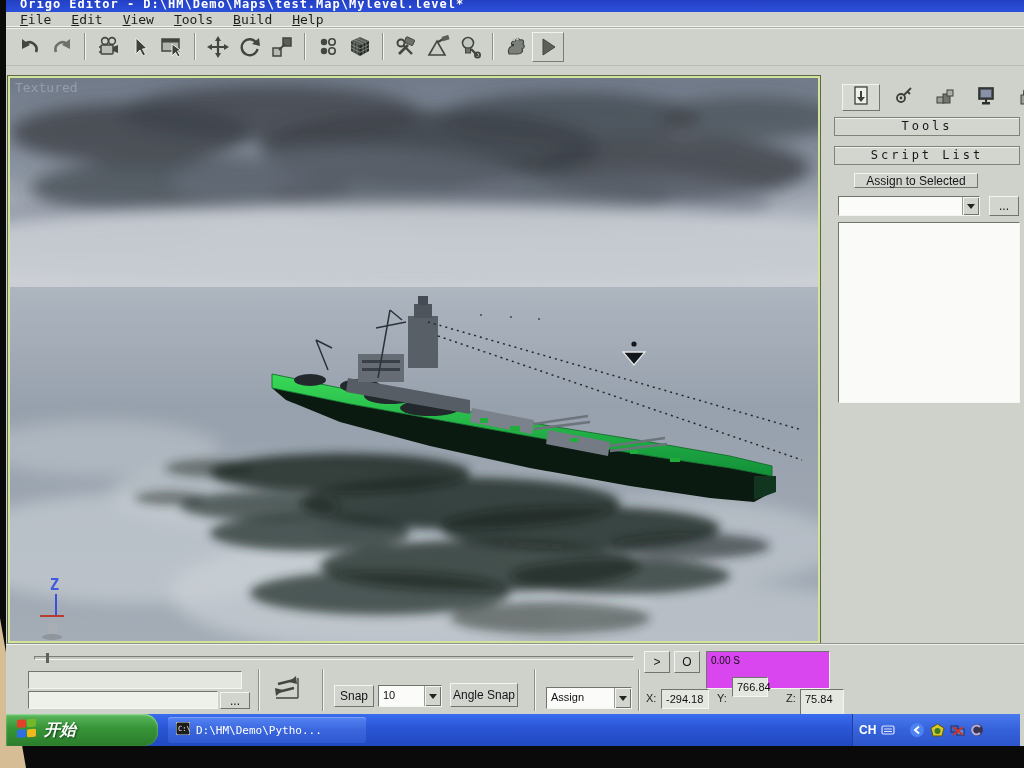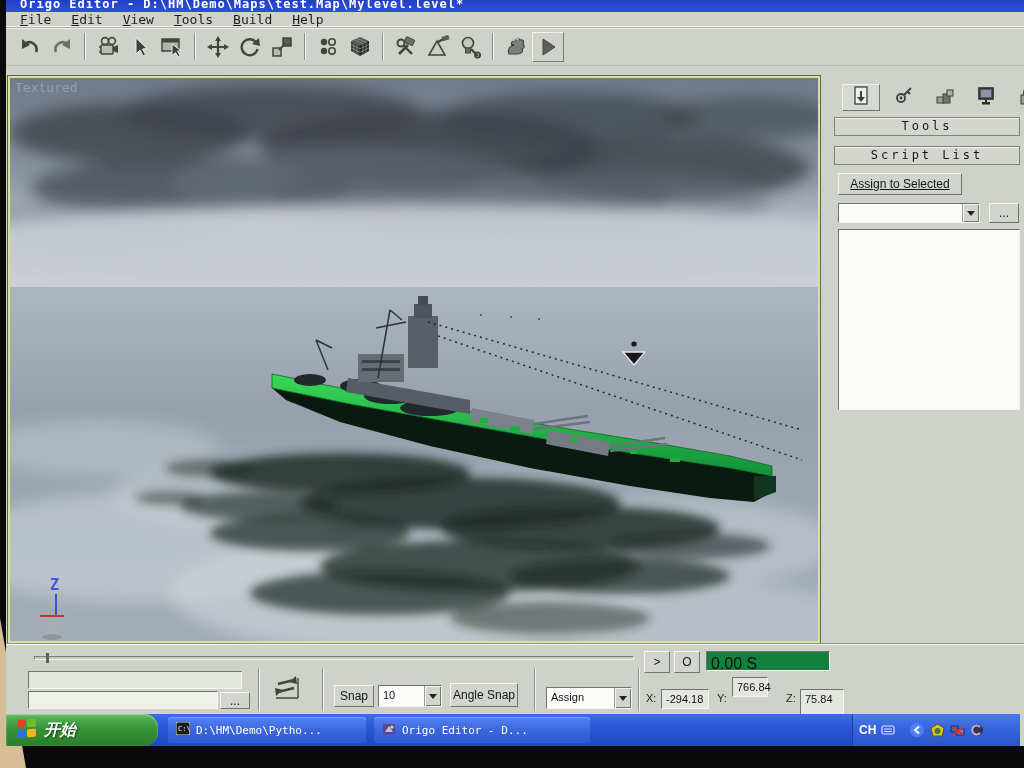--- a/index.html
+++ b/index.html
@@ -63,21 +63,21 @@
            text-align:center; line-height:17px; color:#15171a; }
   .gbody { margin:0 4px; border:1px solid #b3b6ae; border-top:none; }
   .btn { background:#d2d5ce; border-top:1px solid #f4f5f1; border-left:1px solid #f4f5f1;
          border-right:1px solid #6f746d; border-bottom:1px solid #6f746d;
          font:12px "Liberation Sans", sans-serif; color:#14161a;
          display:flex; align-items:center; justify-content:center; }
   .btn.default { box-shadow:0 0 0 1px #33362f; }
   .toolbtns { display:grid; grid-template-columns:76px 76px; gap:8px 10px;
               padding:12px 0 14px 16px; }
   .toolbtns .btn { height:21px; }
-  .assign { width:124px; height:22px; margin:8px 0 0 8px;text-decoration:underline; }
+  .assign { width:124px; height:15px; margin:8px 0 0 24px; }
   .comborow { display:flex; align-items:center; margin:8px 0 0 8px; }
   .combo { height:20px; background:#fbfcf9; border-top:1px solid #6f746d;
            border-left:1px solid #6f746d; border-bottom:1px solid #f4f5f1;
            border-right:1px solid #f4f5f1; display:flex; }
   .combo .cval { flex:1; font:11px "Liberation Sans", sans-serif; padding:3px 3px 0 4px;
                  white-space:nowrap; overflow:hidden; color:#111; }
   .combo .carrow { width:17px; background:#d2d5ce; border-left:1px solid #9a9e96;
                    box-shadow:inset 1px 1px 0 #f4f5f1, inset -1px -1px 0 #6f746d;
                    display:flex; align-items:center; justify-content:center; }
   .tri-down { width:0; height:0; border-left:4px solid transparent;
@@ -481,21 +481,21 @@
   </div>
 
   <div class="bottombar">
     <div class="track">
       <div class="groove"></div>
       <div class="thumb"></div>
     </div>
 
     <div class="btn" style="position:absolute;left:638px;top:6px;width:26px;height:22px;">&gt;</div>
     <div class="btn" style="position:absolute;left:668px;top:6px;width:26px;height:22px;">O</div>
-    <div class="sfield" style="left:700px;top:6px;width:124px;height:20px;background:#15803d;font-size:16px;">0.00 S</div>
+    <div class="sfield" style="left:700px;top:6px;width:124px;height:38px;background:#d946ef;font-size:10px;">0.00 S</div>
 
     <div class="sfield" style="left:22px;top:26px;width:214px;height:18px;"></div>
     <div class="sfield" style="left:22px;top:46px;width:190px;height:18px;background:#eef0ea;"></div>
     <div class="btn" style="position:absolute;left:214px;top:47px;width:30px;height:17px;">...</div>
 
     <div class="vsep" style="left:252px;"></div>
 
     <div class="btn" style="position:absolute;left:262px;top:26px;width:38px;height:38px;background:transparent;border-color:transparent;">
       <span><svg width="30" height="30">
         <path d="M6 10 L22 6 M6 18 L22 14" stroke="#42463f" stroke-width="2.4" fill="none"></path>
@@ -546,28 +546,20 @@
       <span class="slabel">开始</span>
     </div>
 
     <div class="taskitem" style="left:162px;width:198px;">
       <span><svg width="14" height="13">
         <rect x="0" y="0" width="14" height="13" rx="2" fill="#1c1c1c" stroke="#cfd4cd"></rect>
         <text x="2" y="9" font-size="7" fill="#e8e8e8" font-family="DejaVu Sans Mono, monospace">C:\</text>
           </svg></span>
       <span class="tlabel">D:\HM\Demo\Pytho...</span>
     </div>
-    <div class="taskitem" style="left:368px;width:216px;">
-      <span><svg width="14" height="13">
-        <rect x="1" y="2" width="12" height="10" rx="1" fill="#5a4a8a"></rect>
-        <polygon points="3,10 7,4 11,10" fill="#c8bce6"></polygon>
-        <circle cx="10" cy="5" r="1.6" fill="#e8d890"></circle>
-          </svg></span>
-      <span class="tlabel">Origo Editor - D...</span>
-    </div>
 
     <div class="tray">
       <span class="lang">CH</span>
       <span class="trayicon">
           <svg width="14" height="14">
         <rect x="1" y="3" width="12" height="8" rx="1.5" fill="none" stroke="#dfe6fb" stroke-width="1.2"></rect>
         <path d="M3 6 H11 M3 8.5 H11" stroke="#dfe6fb" stroke-width="1"></path>
           </svg>
         </span>
       <span class="trayicon" style="margin-left:14px;">

